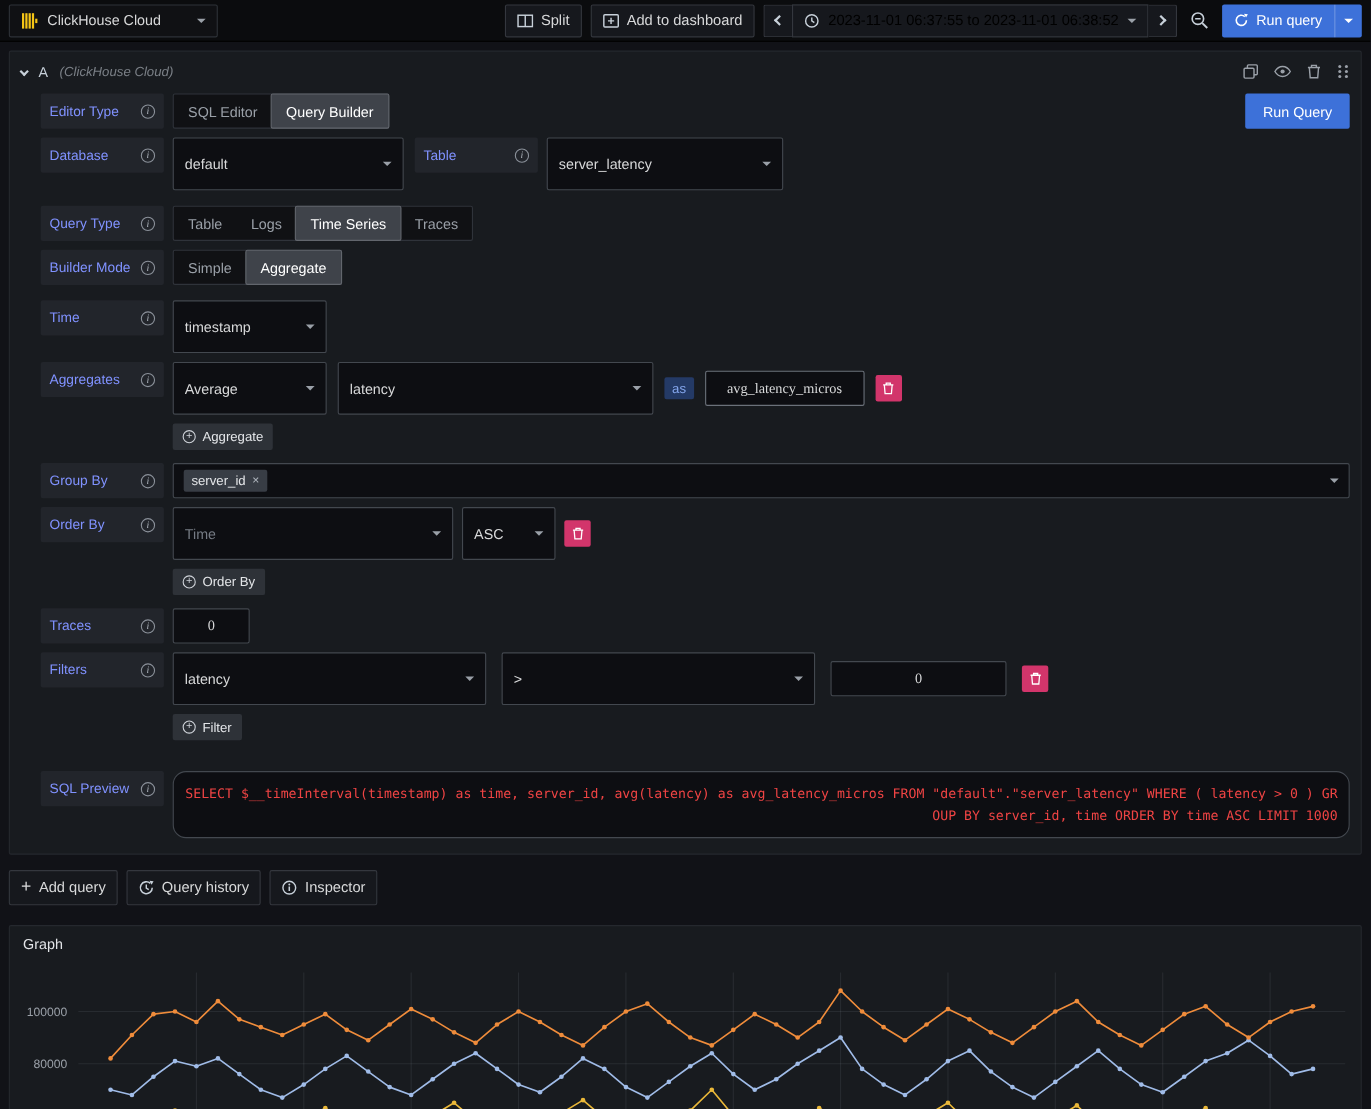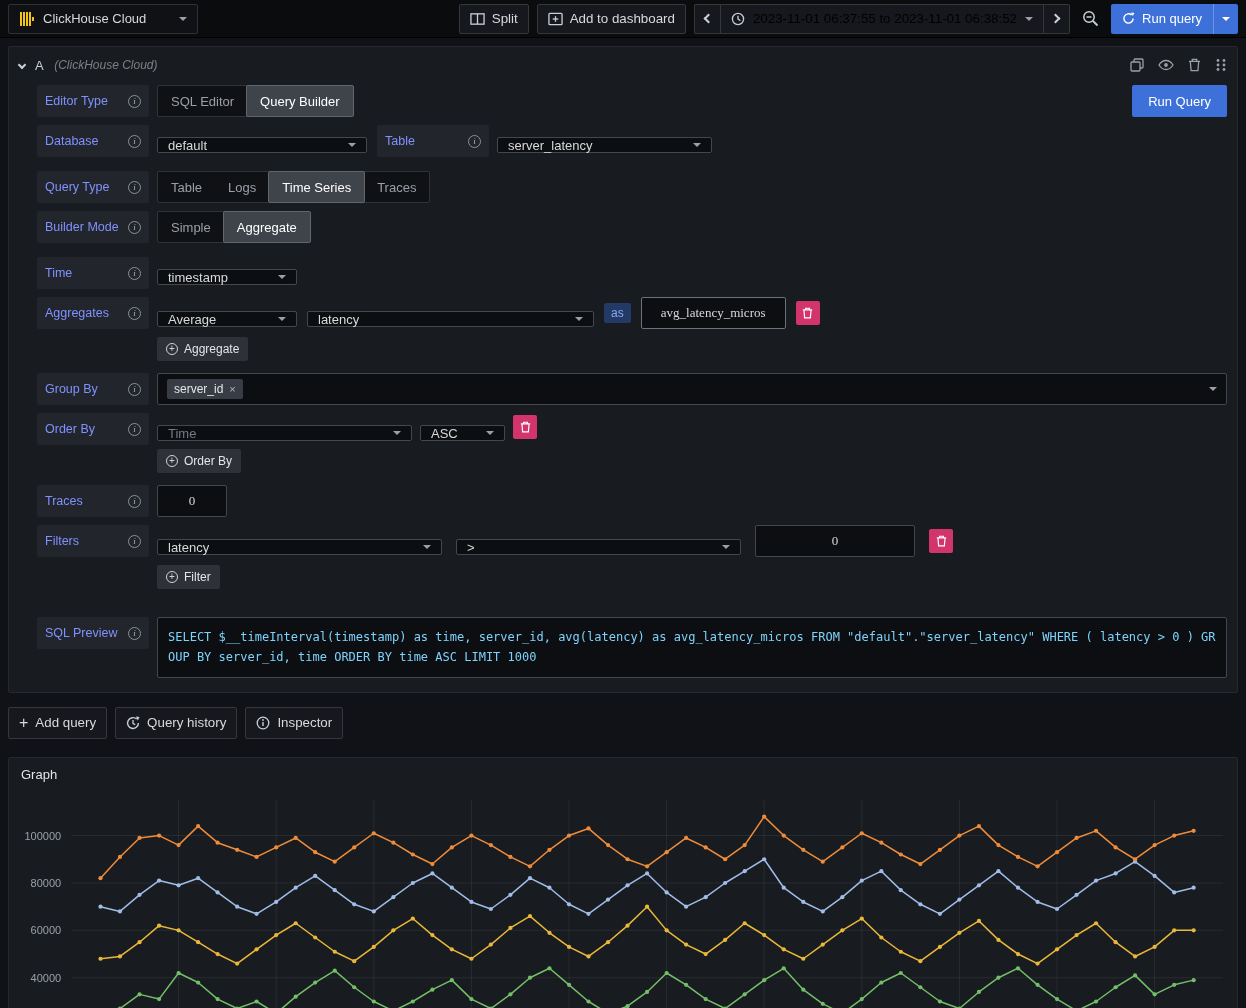--- a/index.html
+++ b/index.html
@@ -50,21 +50,21 @@
   .rows{padding:2px 10px 12px 28px;}
   .row{display:flex;gap:8px;margin-bottom:8px;align-items:flex-start;}
   .col{display:flex;flex-direction:column;gap:8px;flex:1;min-width:0;}
   .line{display:flex;align-items:center;gap:10px;}
   .form-label{width:112px;min-width:112px;height:32px;background:var(--label-bg);border-radius:2px;
               display:flex;align-items:center;justify-content:space-between;padding:0 8px;
               color:var(--label-fg);font-size:12.5px;font-weight:500;}
   .info-icon{width:13px;height:13px;border:1px solid #8b919a;border-radius:50%;color:#aeb4bc;
              font-size:9px;line-height:11px;text-align:center;font-style:italic;font-family:"Liberation Serif",serif;}
   .select{display:flex;align-items:center;justify-content:space-between;gap:8px;background:var(--input-bg);
-          border:1px solid var(--input-border);border-radius:2px;height:16px;padding:0 10px;cursor:pointer;margin-top:12px;}
+          border:1px solid var(--input-border);border-radius:2px;height:48px;padding:0 10px;cursor:pointer;}
   .select .val{white-space:nowrap;overflow:hidden;text-overflow:ellipsis;}
   .select .val.muted{color:#767c85;}
   .tb-input{background:var(--input-bg);border:1px solid var(--input-border);border-radius:2px;height:32px;
             padding:0 9px;color:var(--text);font-size:13px;font-family:Liberation Serif, serif;text-align:center;}
   .tb-input.bright{border-color:#6b717a;}
   .radio-group{display:inline-flex;background:#101114;border:1px solid #2f333a;border-radius:2px;height:32px;align-items:stretch;}
   .radio-opt{padding:0 13px;display:flex;align-items:center;font-size:13px;color:#9aa0a8;cursor:pointer;white-space:nowrap;}
   .radio-opt.active{background:#3f434a;color:#fff;border:1px solid #62666d;border-radius:2px;margin:-1px;}
   .as-badge{background:#243a66;color:#86a8ef;border-radius:2px;padding:3px 7px;font-size:12px;font-weight:500;}
   .icon-btn-danger{width:24px;height:24px;background:var(--red);border:none;border-radius:2px;cursor:pointer;
@@ -72,23 +72,23 @@
   .small-btn{display:inline-flex;align-items:center;gap:6px;height:24px;padding:0 9px;background:#2e3238;
              border:none;border-radius:2px;color:#e3e5e8;font-size:12px;font-weight:500;cursor:pointer;width:max-content;}
   .plus-circle{width:12px;height:12px;border:1px solid #cfd3d9;border-radius:50%;font-size:10px;line-height:10px;
                text-align:center;color:#cfd3d9;}
   .multiselect{flex:1;display:flex;align-items:center;gap:6px;background:var(--input-bg);
                border:1px solid var(--input-border);border-radius:2px;height:32px;padding:0 9px;cursor:text;justify-content:space-between;}
   .chip{display:flex;align-items:center;gap:6px;background:var(--chip);border-radius:2px;padding:3px 7px;
         font-size:12px;color:#e3e5e8;}
   .chip .x{color:#aeb4bc;cursor:pointer;font-size:11px;}
   .ms-caret{margin-left:auto;}
-  .sql-box{flex:1;background:var(--input-bg);border:1px solid var(--input-border);border-radius:2px;
+  .sql-box{flex:1;background:var(--input-bg);border:1px solid var(--input-border);border-radius:12px;
            padding:9px 10px;font-family:"DejaVu Sans Mono",monospace;font-size:12px;line-height:1.7;
-           color:#7dd3fc;word-break:break-all;min-height:52px;}
+           color:#ef4444;word-break:break-all;min-height:52px;text-align:right;}
   .btn-primary{background:var(--blue);color:#fff;border:none;border-radius:2px;height:32px;padding:0 16px;
                font-size:13px;font-weight:500;cursor:pointer;}
   .spacer{flex:1;}
   
   .footer-actions{display:flex;gap:8px;margin:14px 8px 18px 8px;}
   .footer-actions .btn-sec{height:32px;background:#16181d;}
   .plus-glyph{font-size:16px;line-height:14px;color:#d8d9da;}
   
   .graph-card{margin:8px;background:var(--panel);border:1px solid var(--panel-border);border-radius:2px;}
   .graph-header{display:flex;align-items:center;justify-content:space-between;padding:9px 12px 4px 12px;gap:24px;}

